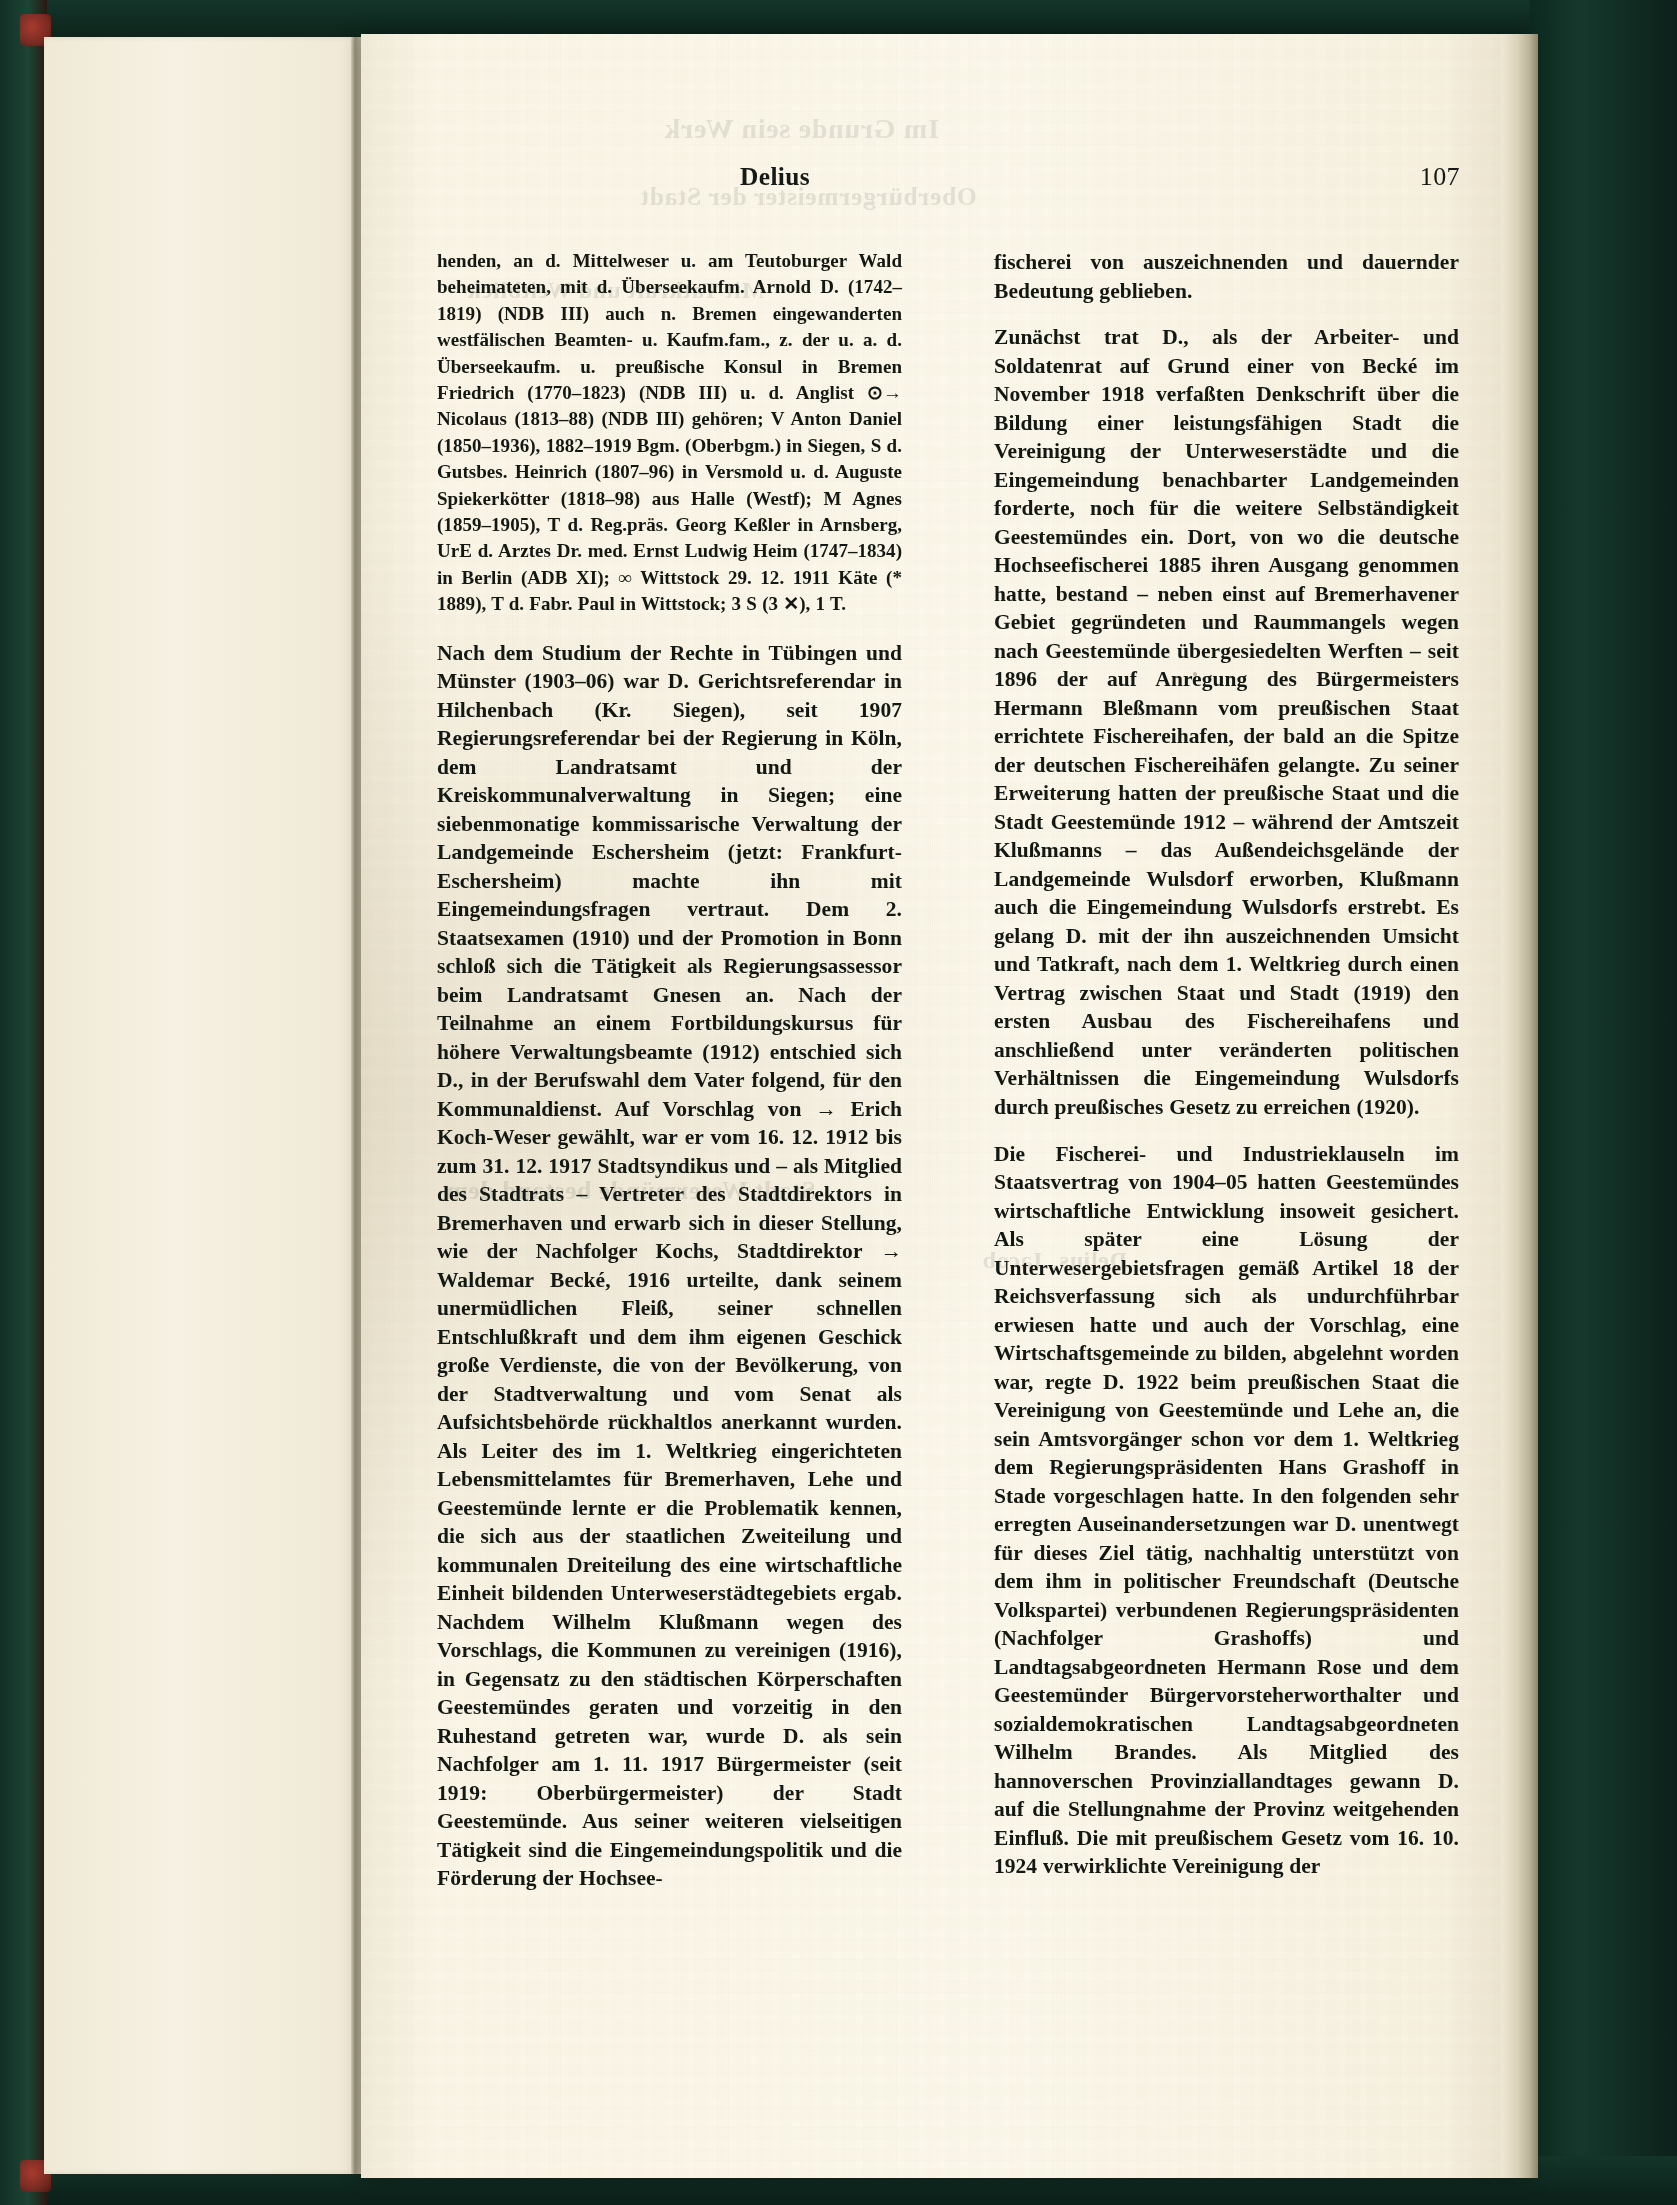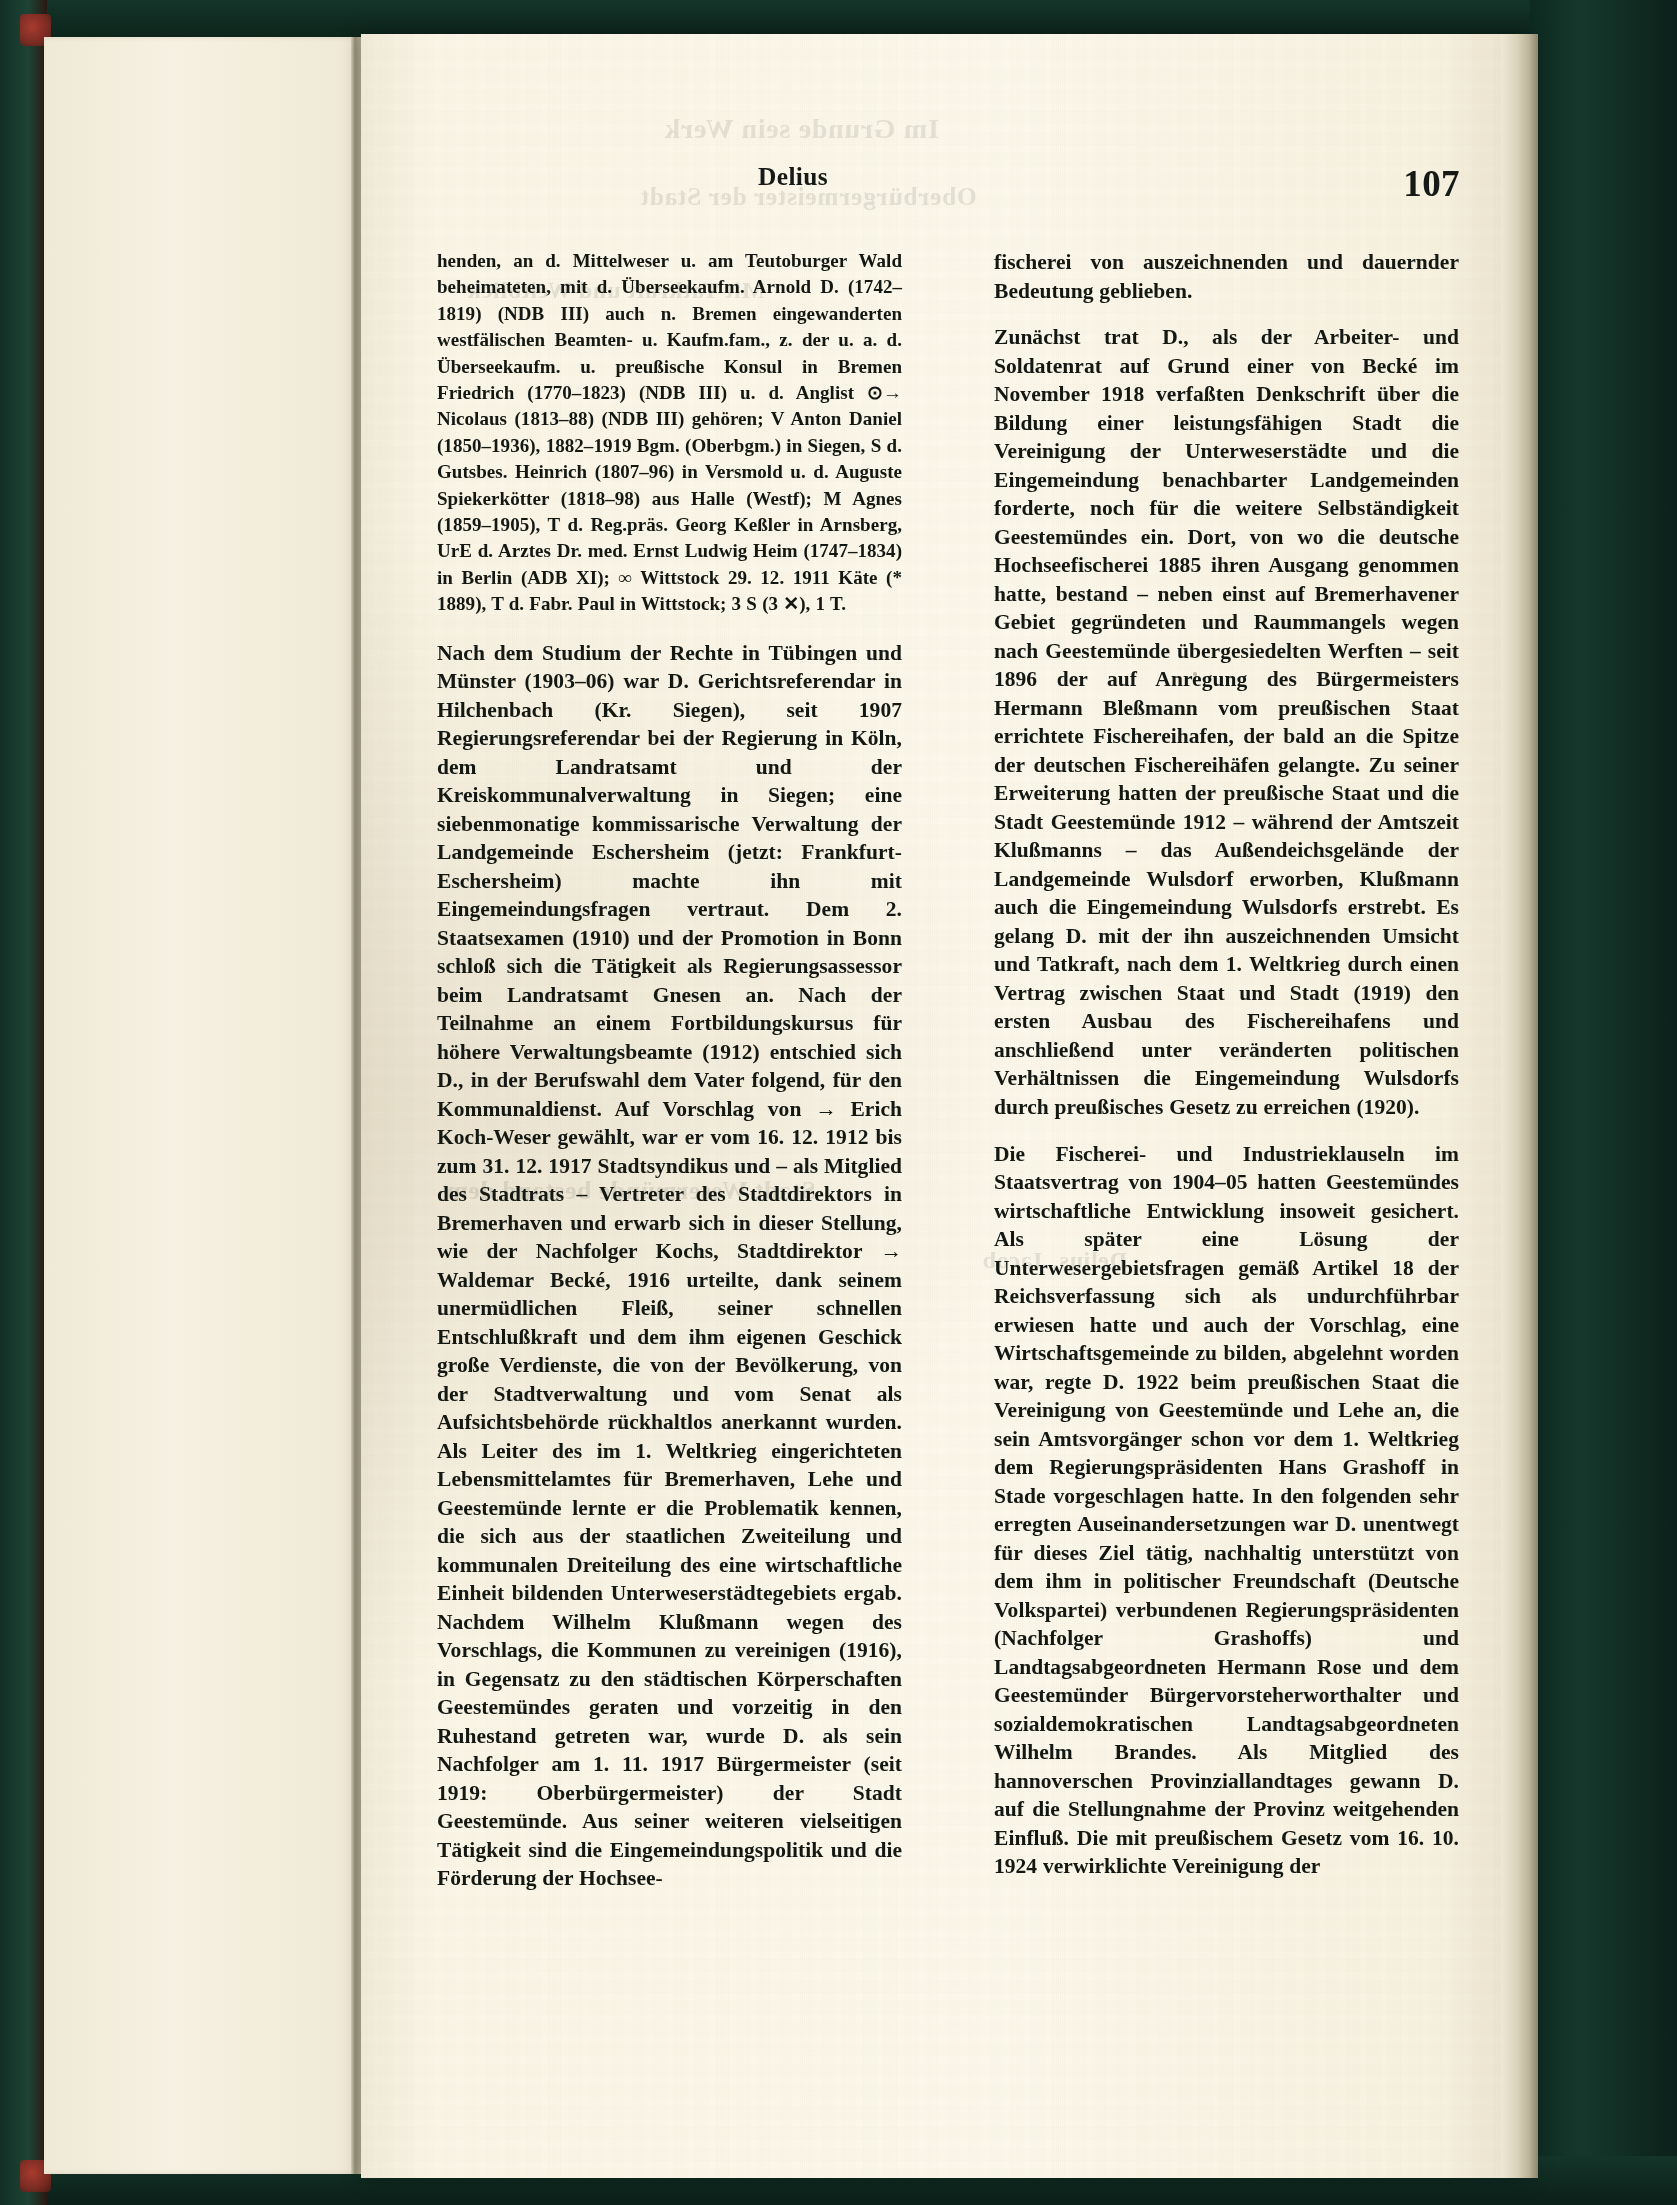--- a/index.html
+++ b/index.html
@@ -56,23 +56,23 @@
 
   
   .bleed{position:absolute;color:rgba(70,80,70,.13);font-weight:700;
     font-family:"Liberation Serif",serif;transform:scaleX(-1);
     letter-spacing:0.7px;white-space:nowrap;pointer-events:none;user-select:none;}
 
   
   .text-col-wrap{position:absolute;left:437px;top:162px;width:1023px;height:1890px;}
 
   .running-head{position:absolute;left:0;top:0;width:1023px;height:37px;}
-  .rh-title{position:absolute;left:321px;top:0;font-size:25.4px;font-weight:700;
+  .rh-title{position:absolute;left:303px;top:0;font-size:25.4px;font-weight:700;
     color:#151a16;letter-spacing:0.4px;}
-  .rh-page{position:absolute;right:0;top:0;font-size:37px;font-weight:700;
+  .rh-page{position:absolute;right:0;top:0;font-size:26px;font-weight:400;
     color:#151a16;letter-spacing:0.4px;}
 
   .columns{position:absolute;left:0;top:86px;width:1023px;}
   .col{position:absolute;top:0;width:465px;}
   .col-left{left:0;}
   .col-right{left:557px;}
 
   p.body{
     margin:0 0 18.3px 0;
     font-size:21.5px;

